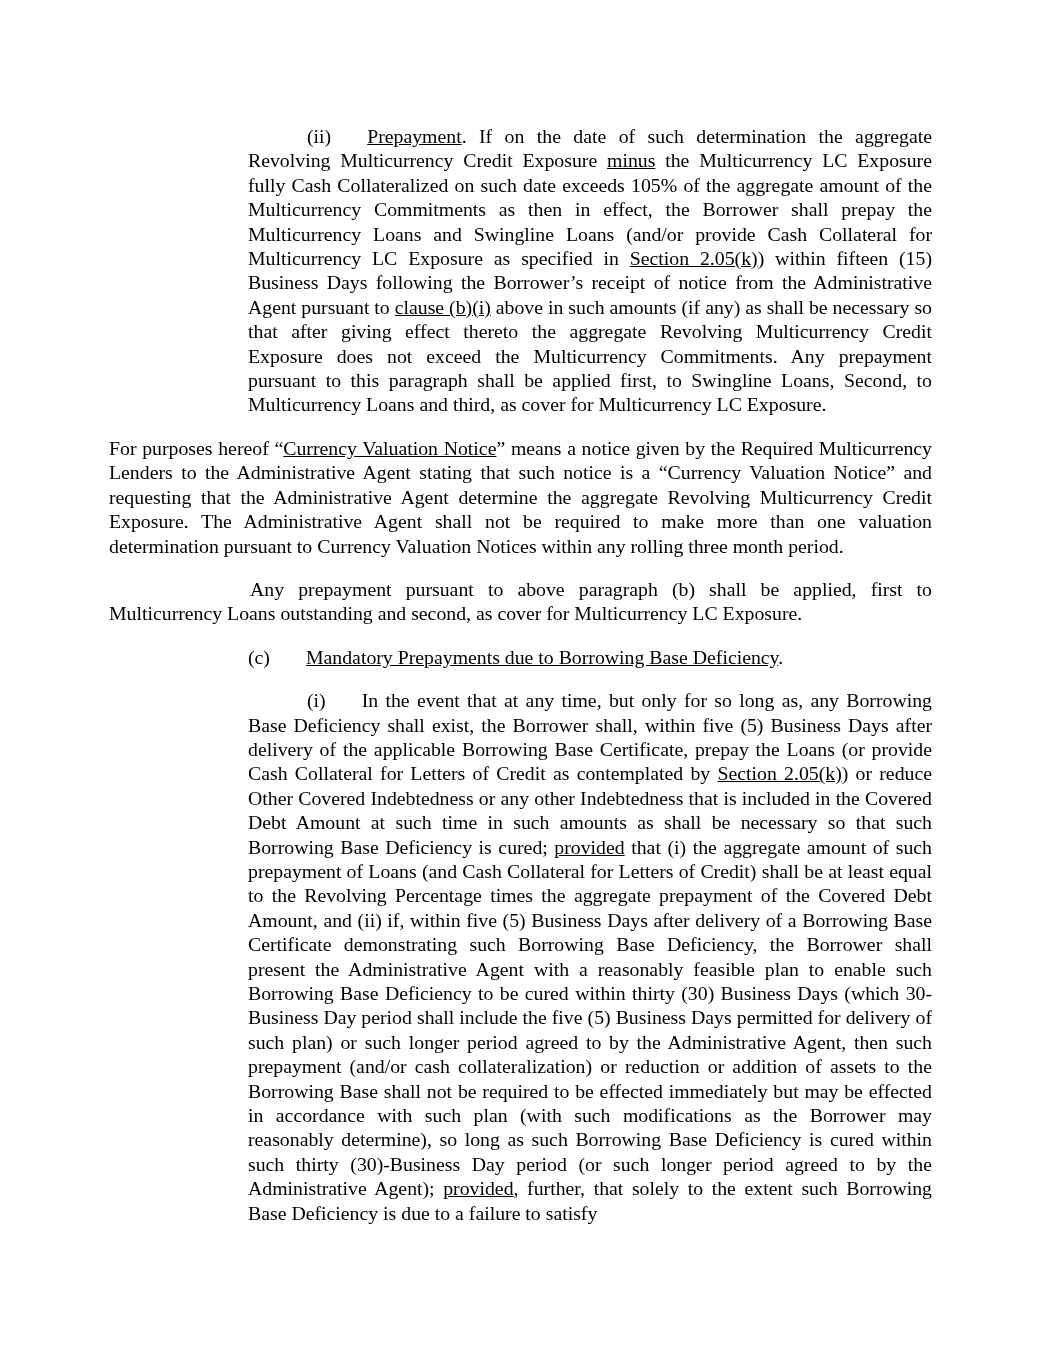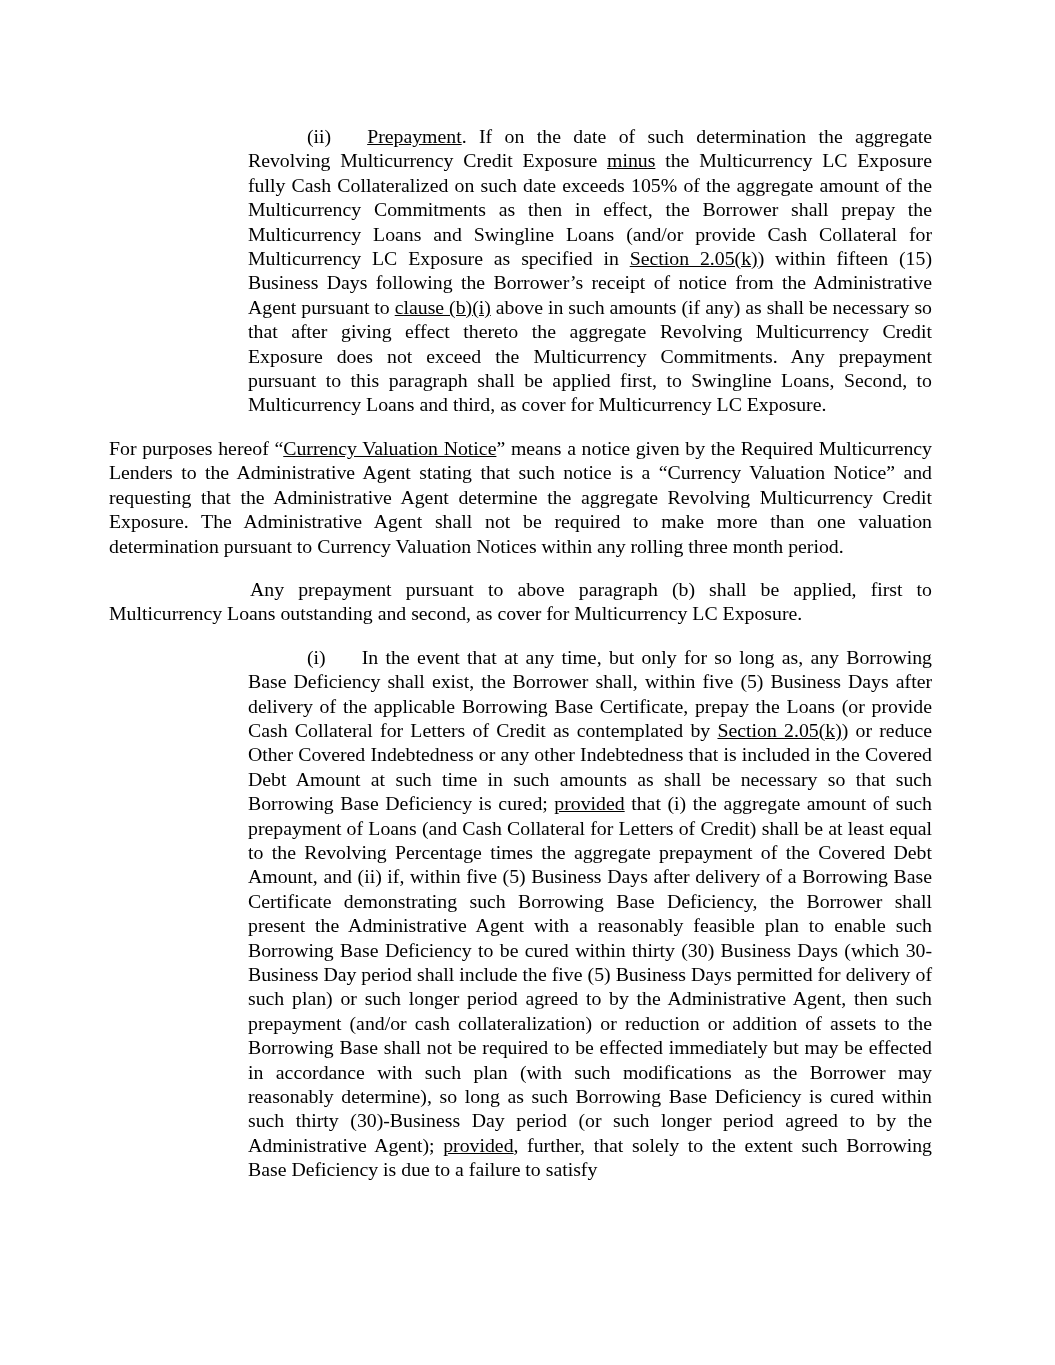--- a/index.html
+++ b/index.html
@@ -72,20 +72,21 @@
 
 <div class="page">
   <div class="content">
 
     <p class="para block-indent fli-small"><span>(ii)</span><span class="tab"></span><span class="u">Prepayment</span><span>.  If on the date of such determination the aggregate Revolving Multicurrency Credit Exposure </span><span class="u">minus</span><span> the Multicurrency LC Exposure fully Cash Collateralized on such date exceeds 105% of the aggregate amount of the Multicurrency Commitments as then in effect, the Borrower shall prepay the Multicurrency Loans and Swingline Loans (and/or provide Cash Collateral for Multicurrency LC Exposure as specified in </span><span class="u">Section 2.05(k)</span><span>) within fifteen (15) Business Days following the Borrower’s receipt of notice from the Administrative Agent pursuant to </span><span class="u">clause (b)(i)</span><span> above in such amounts (if any) as shall be necessary so that after giving effect thereto the aggregate Revolving Multicurrency Credit Exposure does not exceed the Multicurrency Commitments.  Any prepayment pursuant to this paragraph shall be applied first, to Swingline Loans, Second, to Multicurrency Loans and third, as cover for Multicurrency LC Exposure.</span></p>
 
     <p class="para"><span>For purposes hereof “</span><span class="u">Currency Valuation Notice</span><span>” means a notice given by the Required Multicurrency Lenders to the Administrative Agent stating that such notice is a “Currency Valuation Notice” and requesting that the Administrative Agent determine the aggregate Revolving Multicurrency Credit Exposure.  The Administrative Agent shall not be required to make more than one valuation determination pursuant to Currency Valuation Notices within any rolling three month period.</span></p>
 
     <p class="para fli-large"><span>Any prepayment pursuant to above paragraph (b) shall be applied, first to Multicurrency Loans outstanding and second, as cover for Multicurrency LC Exposure.</span></p>
 
+    <p class="para block-indent heading-line"><span>(c)</span><span class="tab"></span><span class="u">Mandatory Prepayments due to Borrowing Base Deficiency</span><span>.</span></p>
 
     <p class="para block-indent fli-small"><span>(i)</span><span class="tab"></span><span>In the event that at any time, but only for so long as, any Borrowing Base Deficiency shall exist, the Borrower shall, within five (5) Business Days after delivery of the applicable Borrowing Base Certificate, prepay the Loans (or provide Cash Collateral for Letters of Credit as contemplated by </span><span class="u">Section 2.05(k)</span><span>) or reduce Other Covered Indebtedness or any other Indebtedness that is included in the Covered Debt Amount at such time in such amounts as shall be necessary so that such Borrowing Base Deficiency is cured; </span><span class="u">provided</span><span> that (i) the aggregate amount of such prepayment of Loans (and Cash Collateral for Letters of Credit) shall be at least equal to the Revolving Percentage times the aggregate prepayment of the Covered Debt Amount, and (ii) if, within five (5) Business Days after delivery of a Borrowing Base Certificate demonstrating such Borrowing Base Deficiency, the Borrower shall present the Administrative Agent with a reasonably feasible plan to enable such Borrowing Base Deficiency to be cured within thirty (30) Business Days (which 30-Business Day period shall include the five (5) Business Days permitted for delivery of such plan) or such longer period agreed to by the Administrative Agent, then such prepayment (and/or cash collateralization) or reduction or addition of assets to the Borrowing Base shall not be required to be effected immediately but may be effected in accordance with such plan (with such modifications as the Borrower may reasonably determine), so long as such Borrowing Base Deficiency is cured within such thirty (30)-Business Day period (or such longer period agreed to by the Administrative Agent); </span><span class="u">provided</span><span>, further, that solely to the extent such Borrowing Base Deficiency is due to a failure to satisfy</span></p>
 
   </div>
 
   <div class="footer">
     <div class="page-number">83</div>
     <div class="doc-title">Revolving Credit Agreement</div>
   </div>
 </div>

